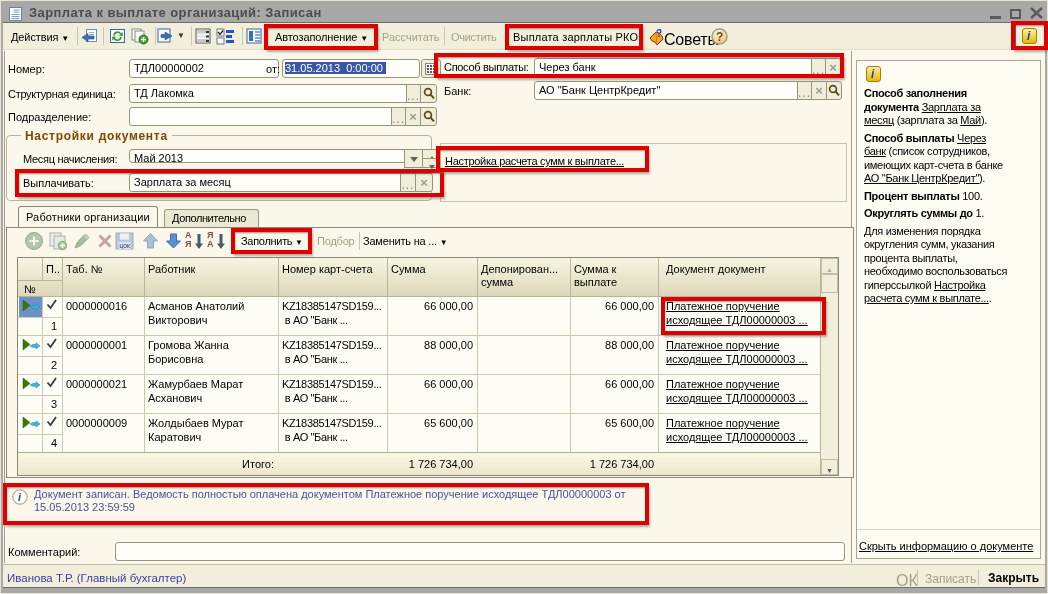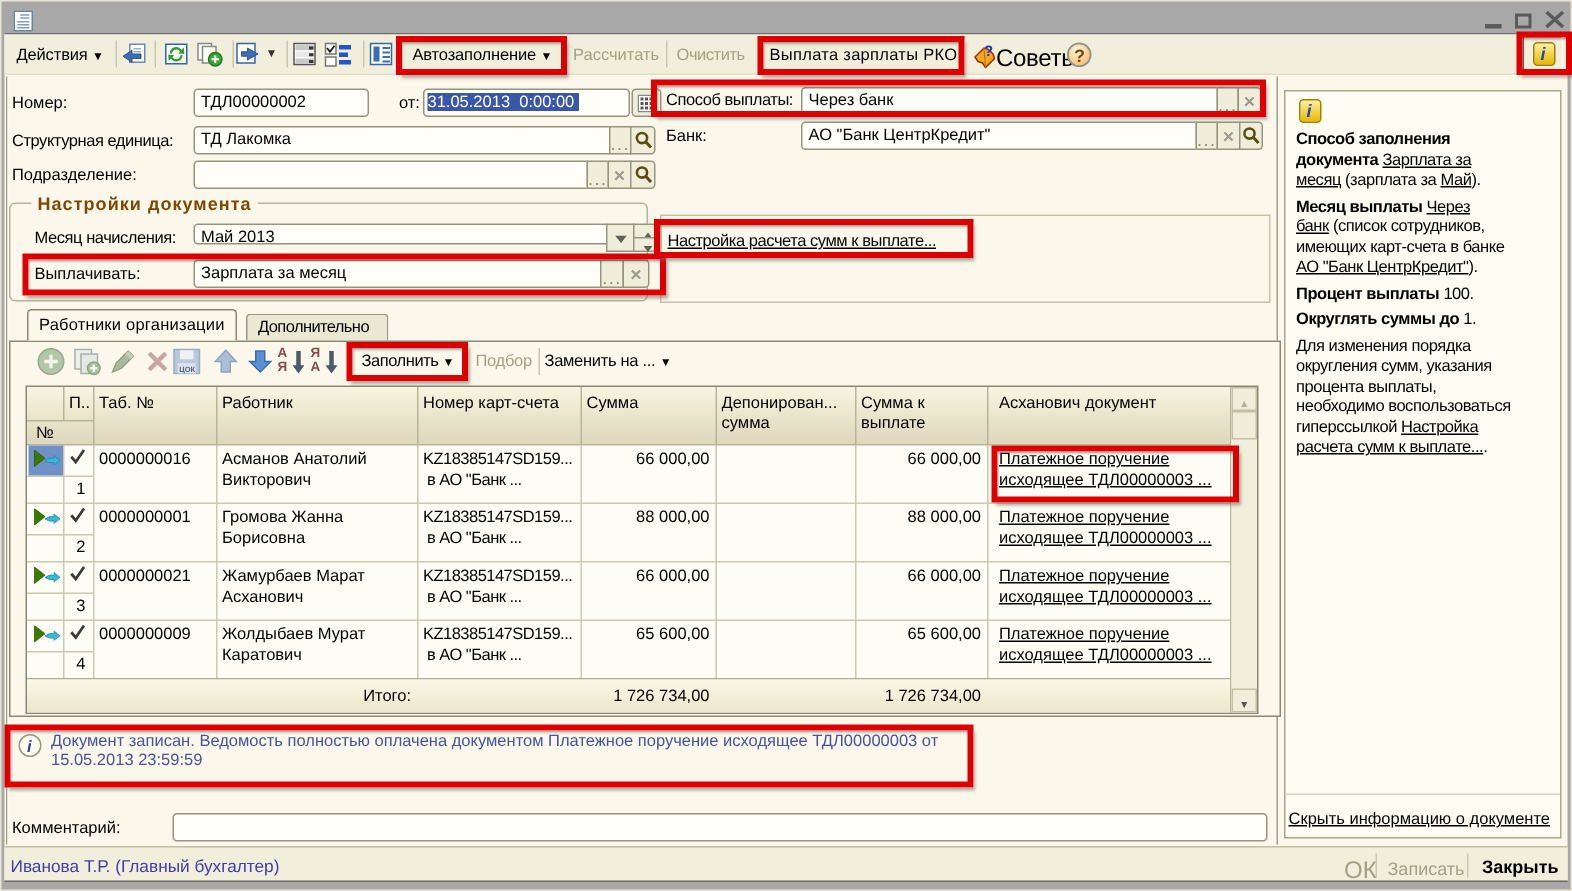--- a/index.html
+++ b/index.html
@@ -26,20 +26,21 @@
   <svg class="a" style="left:7px;top:5px" width="13" height="14" viewBox="0 0 13 14">
       <rect x="0.5" y="0.5" width="12" height="13" fill="#fff" stroke="#5f87a0"></rect>
       <g stroke="#7aa0b8" stroke-width="1">
         <line x1="4.5" y1="3" x2="10.5" y2="3"></line>
         <line x1="4.5" y1="5" x2="10.5" y2="5"></line>
         <line x1="2.5" y1="7.5" x2="10.5" y2="7.5"></line>
         <line x1="2.5" y1="9.5" x2="10.5" y2="9.5"></line>
         <line x1="2.5" y1="11.5" x2="10.5" y2="11.5"></line>
       </g>
     </svg>
+  <span class="a" style="left:27px;top:3px;font-size:13px;font-weight:bold;color:#4c4c4c;letter-spacing:0.4px">Зарплата к выплате организаций: Записан</span>
   <div class="a" style="left:988px;top:14px;width:11px;height:3px;background:#5a5a5a"></div>
   <div class="a" style="left:1008px;top:7px;width:11px;height:10px;border:2px solid #5a5a5a"></div>
   <svg class="a" style="left:1028px;top:5px" width="13" height="12" viewBox="0 0 13 12">
       <g stroke="#5a5a5a" stroke-width="2.4">
         <line x1="1" y1="1" x2="12" y2="11"></line>
         <line x1="12" y1="1" x2="1" y2="11"></line>
       </g>
     </svg>
 </div>
 
@@ -127,21 +128,21 @@
       <text x="5" y="13" font-size="12" font-weight="bold" fill="#6b4a1a">?</text>
     </svg>
 
   <div class="a" style="left:1012px;top:1px;width:27px;height:24px;background:#f2efdc;border-top:1px solid #6a6858;border-left:1px solid #6a6858;border-right:1px solid #fffef4;border-bottom:1px solid #fffef4"></div>
   <div class="a" style="left:1019px;top:5px;width:15px;height:16px;background:linear-gradient(#fdf0a0,#e8b800);border:1px solid #a08000;border-radius:3px"></div>
   <span class="a" style="left:1024px;top:6px;font-size:12px;font-weight:bold;font-style:italic;color:#2244bb">i</span>
   <div class="red" style="left:1008px;top:-2px;width:37px;height:29px"></div>
 </div>
 
 <span class="a" style="left:8px;top:63px">Номер:</span>
-<div class="fld" style="left:129px;top:59px;width:117px;height:19px">ТДЛ00000002</div>
+<div class="fld" style="left:129px;top:59px;width:150px;height:19px">ТДЛ00000002</div>
 <span class="a" style="left:266px;top:63px">от:</span>
 <div class="fld" style="left:282px;top:59px;width:138px;height:19px;padding:2px 0 0 2px"><span style="background:#3a56a8;color:#fff">31.05.2013&nbsp; 0:00:00&nbsp;</span></div>
 <div class="btn" style="left:421px;top:59px;width:20px;height:19px"><svg width="12" height="12" viewBox="0 0 12 12" style="margin-top:3px">
       <rect x="0.5" y="0.5" width="11" height="11" fill="#fff" stroke="#888"></rect>
       <g fill="#555">
         <rect x="2" y="2" width="2" height="2"></rect>
         <rect x="5" y="2" width="2" height="2"></rect>
         <rect x="8" y="2" width="2" height="2"></rect>
         <rect x="2" y="5" width="2" height="2"></rect>
         <rect x="5" y="5" width="2" height="2"></rect>
@@ -271,21 +272,21 @@
 
 <div class="a" style="left:18px;top:258px;width:802px;height:38px;background:linear-gradient(#f7f4e1,#ddd8ba)"></div>
 <div class="a" style="left:18px;top:280px;width:44px;height:1px;background:#b8b49a"></div>
 <span class="hdr" style="left:46px;top:263px">П..</span>
 <span class="hdr" style="left:66px;top:263px">Таб. №</span>
 <span class="hdr" style="left:148px;top:263px">Работник</span>
 <span class="hdr" style="left:282px;top:263px">Номер карт-счета</span>
 <span class="hdr" style="left:391px;top:263px">Сумма</span>
 <span class="hdr" style="left:481px;top:263px;width:84px;line-height:13px">Депонирован... сумма</span>
 <span class="hdr" style="left:574px;top:263px;width:80px;line-height:13px">Сумма к выплате</span>
-<span class="hdr" style="left:666px;top:263px">Асханович документ</span>
+<span class="hdr" style="left:666px;top:263px">Документ документ</span>
 <span class="hdr" style="left:24px;top:283px">№</span>
 
 <div class="a" style="left:42px;top:258px;width:1px;height:22px;background:#b8b49a"></div>
 <div class="a" style="left:42px;top:296px;width:1px;height:156px;background:#ccc9b0"></div>
 <div class="a" style="left:62px;top:258px;width:1px;height:38px;background:#b8b49a"></div>
 <div class="a" style="left:62px;top:296px;width:1px;height:156px;background:#ccc9b0"></div>
 <div class="a" style="left:144px;top:258px;width:1px;height:38px;background:#b8b49a"></div>
 <div class="a" style="left:144px;top:296px;width:1px;height:179px;background:#ccc9b0"></div>
 <div class="a" style="left:278px;top:258px;width:1px;height:38px;background:#b8b49a"></div>
 <div class="a" style="left:278px;top:296px;width:1px;height:179px;background:#ccc9b0"></div>
@@ -390,21 +391,21 @@
 <span class="a" style="left:8px;top:546px">Комментарий:</span>
 <div class="fld" style="left:115px;top:542px;width:730px;height:19px"></div>
 
 <div class="a" style="left:856px;top:60px;width:185px;height:499px;background:#fdfcf3;border:1px solid #a8a68c"></div>
 <div class="a" style="left:866px;top:66px;width:15px;height:16px;background:linear-gradient(#fdf0a0,#e8b800);border:1px solid #a08000;border-radius:3px"></div>
 <span class="a" style="left:871px;top:67px;font-size:12px;font-weight:bold;font-style:italic;color:#2244bb">i</span>
 <div class="a" style="left:864px;top:87px;width:178px;line-height:13.5px;font-size:11px;letter-spacing:-0.3px;white-space:nowrap">
 <b>Способ заполнения</b><br>
 <b>документа</b> <span class="lnk">Зарплата за</span><br>
 <span class="lnk">месяц</span> (зарплата за <span class="lnk">Май</span>).<div style="height:4px"></div>
-<b>Месяц выплаты</b> <span class="lnk">Через</span><br>
+<b>Способ выплаты</b> <span class="lnk">Через</span><br>
 <span class="lnk">банк</span> (список сотрудников,<br>
 имеющих карт-счета в банке<br>
 <span class="lnk">АО "Банк ЦентрКредит"</span>).<div style="height:4px"></div>
 <b>Процент выплаты</b> 100.<div style="height:4px"></div>
 <b>Округлять суммы до</b> 1.<div style="height:4px"></div>
 Для изменения порядка<br>
 округления сумм, указания<br>
 процента выплаты,<br>
 необходимо воспользоваться<br>
 гиперссылкой <span class="lnk">Настройка</span><br>

